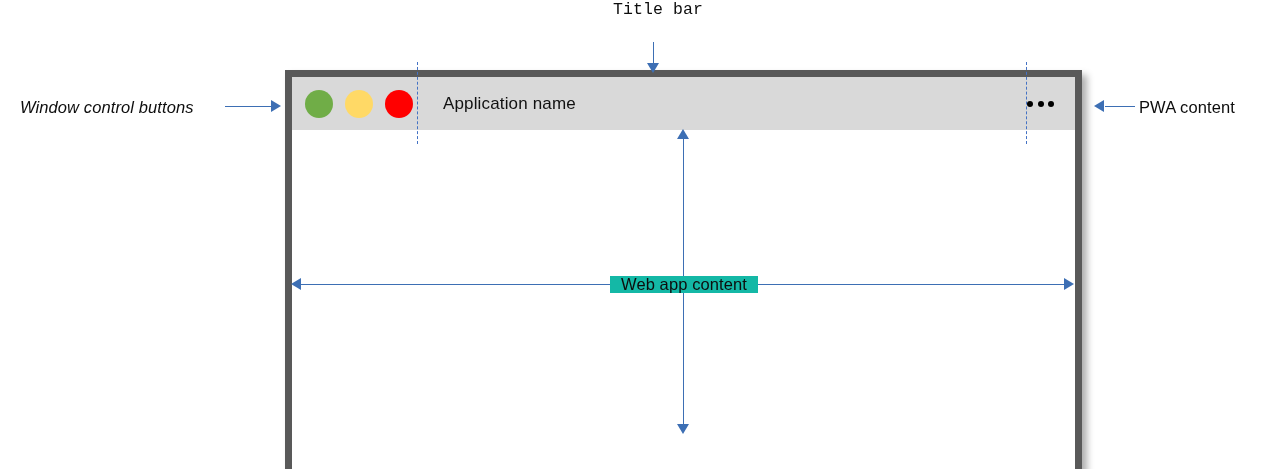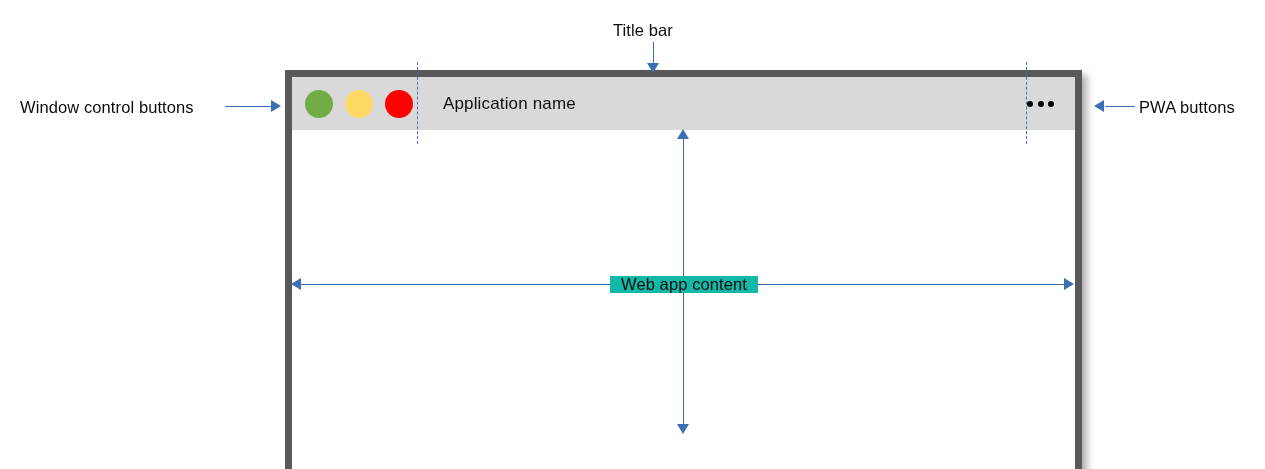--- a/index.html
+++ b/index.html
@@ -18,22 +18,22 @@
 
   
   .anno {
     position: absolute;
     font-size: 16.5px;
     line-height: 1;
     color: #0d0d0d;
     white-space: nowrap;
     letter-spacing: 0.1px;
   }
-  #anno-title-bar   { left: 613px; top: 22px; }
-  #anno-window-ctl  { left: 20px;  top: 99px; }
+  #anno-title-bar   { left: 613px; top: 2px; font-family: Liberation Mono, monospace; }
+  #anno-window-ctl  { left: 20px;  top: 99px; font-style: italic; }
   #anno-pwa         { left: 1139px;top: 99px; }
   #anno-webapp      {
     left: 610px; top: 276px;
     background: #14b8a6;
     padding: 0 11px;
     z-index: 6;
   }
 
   
   .arrow-line { position: absolute; background: #3d6fb4; z-index: 4; }
@@ -173,21 +173,21 @@
     background: #ffffff;
   }
 </style>
 </head>
 <body>
 
 <div class="anno" id="anno-title-bar">Title bar</div>
 
 <div class="anno" id="anno-window-ctl">Window control buttons</div>
 
-<div class="anno" id="anno-pwa">PWA buttons</div>
+<div class="anno" id="anno-pwa">PWA content</div>
 
 <div class="anno" id="anno-webapp">Web app content</div>
 
 <div class="arrow-line" id="tb-line"></div>
 <div class="arrow-head" id="tb-head"></div>
 
 <div class="arrow-line" id="wc-line"></div>
 <div class="arrow-head" id="wc-head"></div>
 
 <div class="arrow-line" id="pwa-line"></div>

